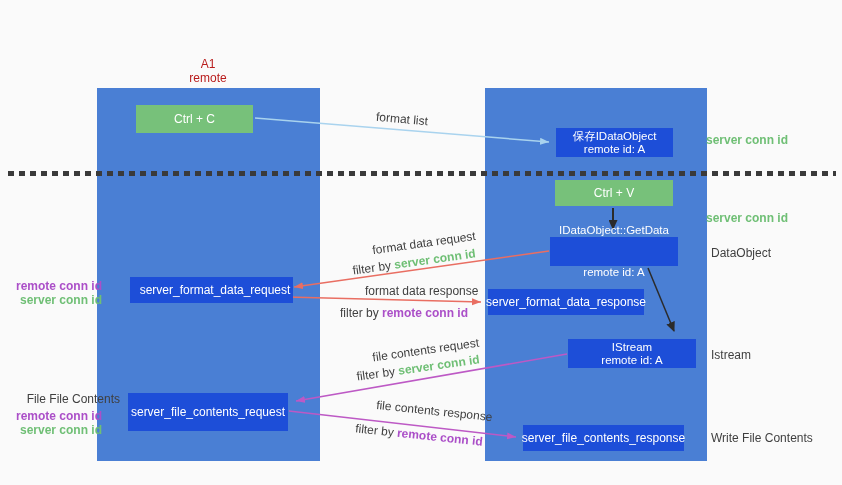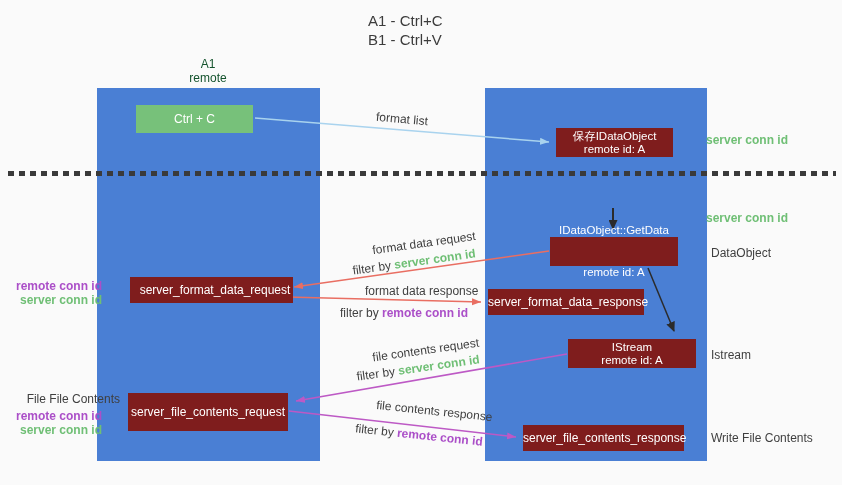--- a/index.html
+++ b/index.html
@@ -4,52 +4,48 @@
 <style>
   html,body{margin:0;padding:0;background:#fafafa;}
   #canvas{
     position:relative;width:842px;height:485px;overflow:hidden;
     background:#fafafa;
     font-family:"Liberation Sans",sans-serif;
     color:#3f3f3f;
   }
   .abs{position:absolute;}
   .title{font-size:15px;line-height:19px;color:#3c3c3c;}
-  .lane-header{font-size:12px;line-height:14px;text-align:center;color:#14532d;}
+  .lane-header{font-size:12px;line-height:14px;text-align:center;color:#b91c1c;}
   .lane{position:absolute;top:88px;width:223px;height:373px;background:#4a7fd4;}
   .dashline{
     position:absolute;left:8px;top:171px;width:828px;height:5px;
     background:repeating-linear-gradient(90deg,#3a3a3a 0 6px,transparent 6px 11px);
   }
   .node{
-    position:absolute;display:flex;flex-direction:column;justify-content:center;
+    position:absolute;display:flex;flex-direction:column;align-items:center;justify-content:center;
     color:#ffffff;font-size:12px;line-height:13px;text-align:center;
   }
   .node.green{background:#77c17a;}
-  .node.orange{background:#7f1d1d;}
+  .node.orange{background:#1d4ed8;}
   .node .l2{font-size:11.5px;}
   .lbl{position:absolute;font-size:12px;line-height:14px;white-space:nowrap;}
   .dark{color:#3f3f3f;}
   .green-t{color:#6fbf75;font-weight:bold;}
   .purple-t{color:#ab4fc8;font-weight:bold;}
   .right-align{text-align:right;}
   .rot-neg{transform:rotate(-8deg);}
   .rot5{transform:rotate(5deg);}
   .rot6{transform:rotate(6deg);}
   svg.overlay{position:absolute;left:0;top:0;pointer-events:none;}
 </style>
 </head>
 <body>
 
 <div id="canvas">
 
-  <div class="abs title" style="left:368px;top:11px;">
-    <div>A1 - Ctrl+C</div>
-    <div>B1 - Ctrl+V</div>
-  </div>
 
   <div class="abs lane-header" style="left:148px;top:57px;width:120px;">
     <div>A1</div>
     <div>remote</div>
   </div>
 
   <div class="lane" style="left:97px;"></div>
   <div class="lane" style="left:485px;width:222px;"></div>
 
   <div class="dashline"></div>
@@ -80,20 +76,23 @@
 
   <div class="node green" style="left:136px;top:105px;width:117px;height:28px;">
     <span>Ctrl + C</span>
   </div>
 
   <div class="node orange" style="left:556px;top:128px;width:117px;height:29px;">
     <span class="l2">保存IDataObject</span>
     <span class="l2">remote id: A</span>
   </div>
 
+  <div class="node green" style="left:555px;top:180px;width:118px;height:26px;">
+    <span>Ctrl + V</span>
+  </div>
 
   <div class="node orange" style="left:550px;top:237px;width:128px;height:29px;gap:29px;">
     <span class="l2">IDataObject::GetData</span>
     <span class="l2">remote id: A</span>
   </div>
 
   <div class="node orange" style="left:130px;top:277px;width:156px;height:26px;padding-left:7px;">
     <span>server_format_data_request</span>
   </div>
 

